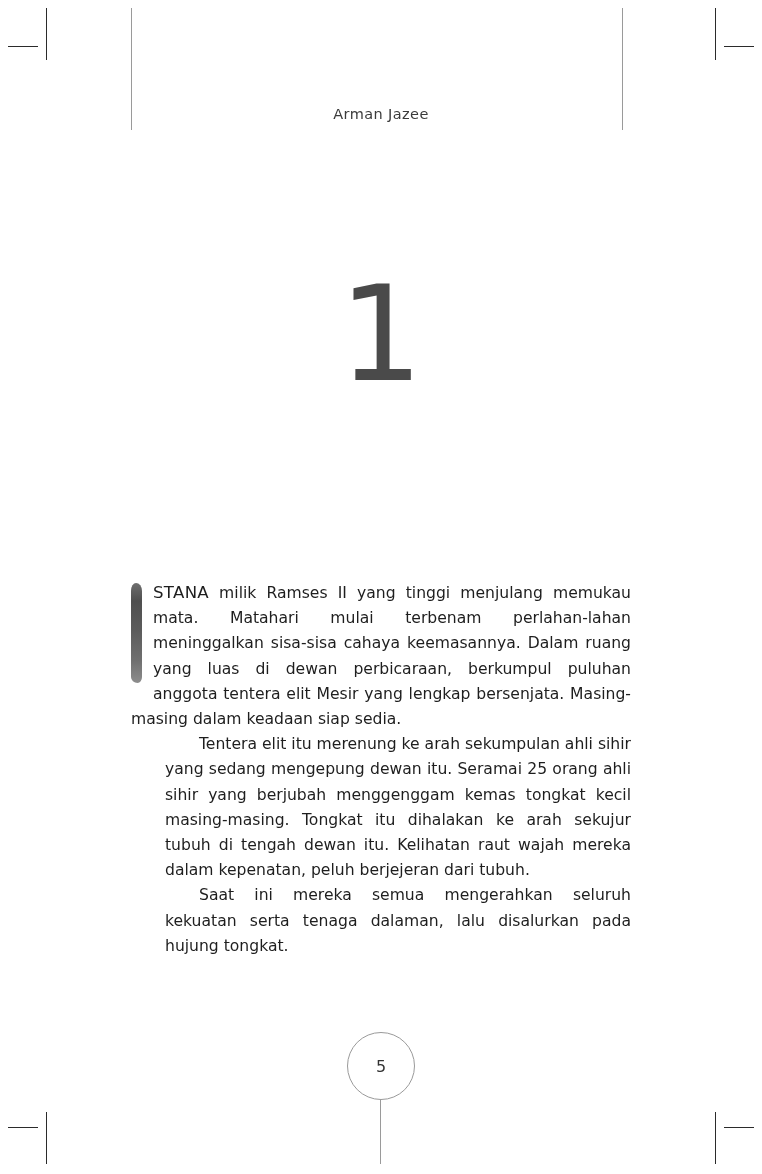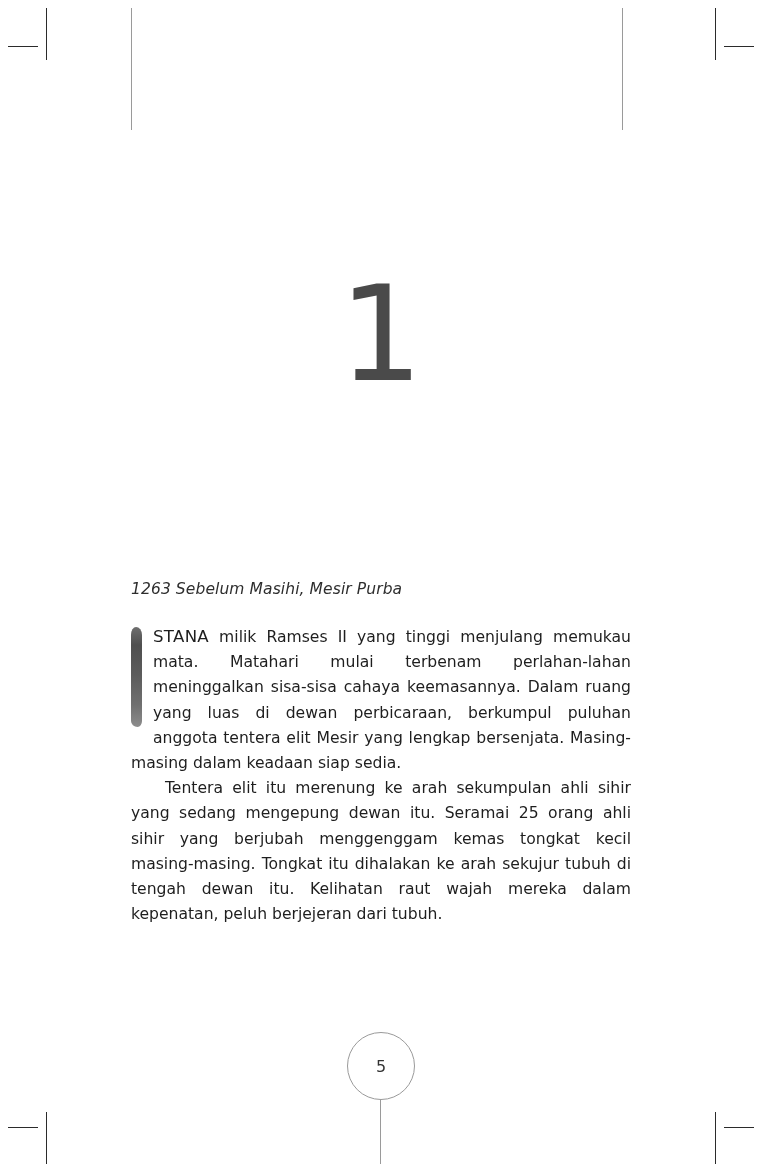--- a/index.html
+++ b/index.html
@@ -102,20 +102,21 @@
     font-family: "DejaVu Sans", sans-serif;
     font-size: 15.6px;
     line-height: 25.2px;
     color: #1e1e1e;
     text-align: justify;
     margin: 0;
     hyphens: none;
   }
   .para + .para {
     text-indent: 34px;
+    margin-left: 34px;
   }
 
   
   .dropcap-mark {
     float: left;
     width: 11px;
     height: 100px;
     margin: 3px 11px 0 0;
     background: linear-gradient(180deg,#6e6e6e 0%, #4f4f4f 18%, #5c5c5c 48%, #707070 78%, #8d8d8d 100%);
     border-radius: 46% 54% 40% 60% / 8% 8% 6% 6%;
@@ -157,31 +158,32 @@
   <div class="crop v cm-br-v"></div>
   <div class="crop h cm-tl-h"></div>
   <div class="crop h cm-tr-h"></div>
   <div class="crop h cm-bl-h"></div>
   <div class="crop h cm-br-h"></div>
 
   <div class="guide guide-left"></div>
   <div class="guide guide-right"></div>
   <div class="guide-bottom-stem"></div>
 
+  <div class="running-head">Arman Jazee</div>
 
   <div class="chapter-number">1</div>
 
   <div class="text-block">
-    <p class="scene-setting">1263 Sebelum Masihi, Mesir Purba</p>
 
     <p class="para">
       <span class="dropcap-mark"></span><span class="smallcaps-lead">STANA</span><span> milik Ramses II yang tinggi menjulang memukau mata. Matahari mulai terbenam perlahan-lahan meninggalkan sisa-sisa cahaya keemasannya. Dalam ruang yang luas di dewan perbicaraan, berkumpul puluhan anggota tentera elit Mesir yang lengkap bersenjata. Masing-masing dalam keadaan siap sedia.</span>
     </p>
 
     <p class="para"><span>Tentera elit itu merenung ke arah sekumpulan ahli sihir yang sedang mengepung dewan itu. Seramai 25 orang ahli sihir yang berjubah menggenggam kemas tongkat kecil masing-masing. Tongkat itu dihalakan ke arah sekujur tubuh di tengah dewan itu. Kelihatan raut wajah mereka dalam kepenatan, peluh berjejeran dari tubuh.</span></p>
 
+    <p class="para"><span>Saat ini mereka semua mengerahkan seluruh kekuatan serta tenaga dalaman, lalu disalurkan pada hujung tongkat.</span></p>
   </div>
 
   <div class="folio">
     <span>5</span>
   </div>
 
 </div>
 
 </body></html>

